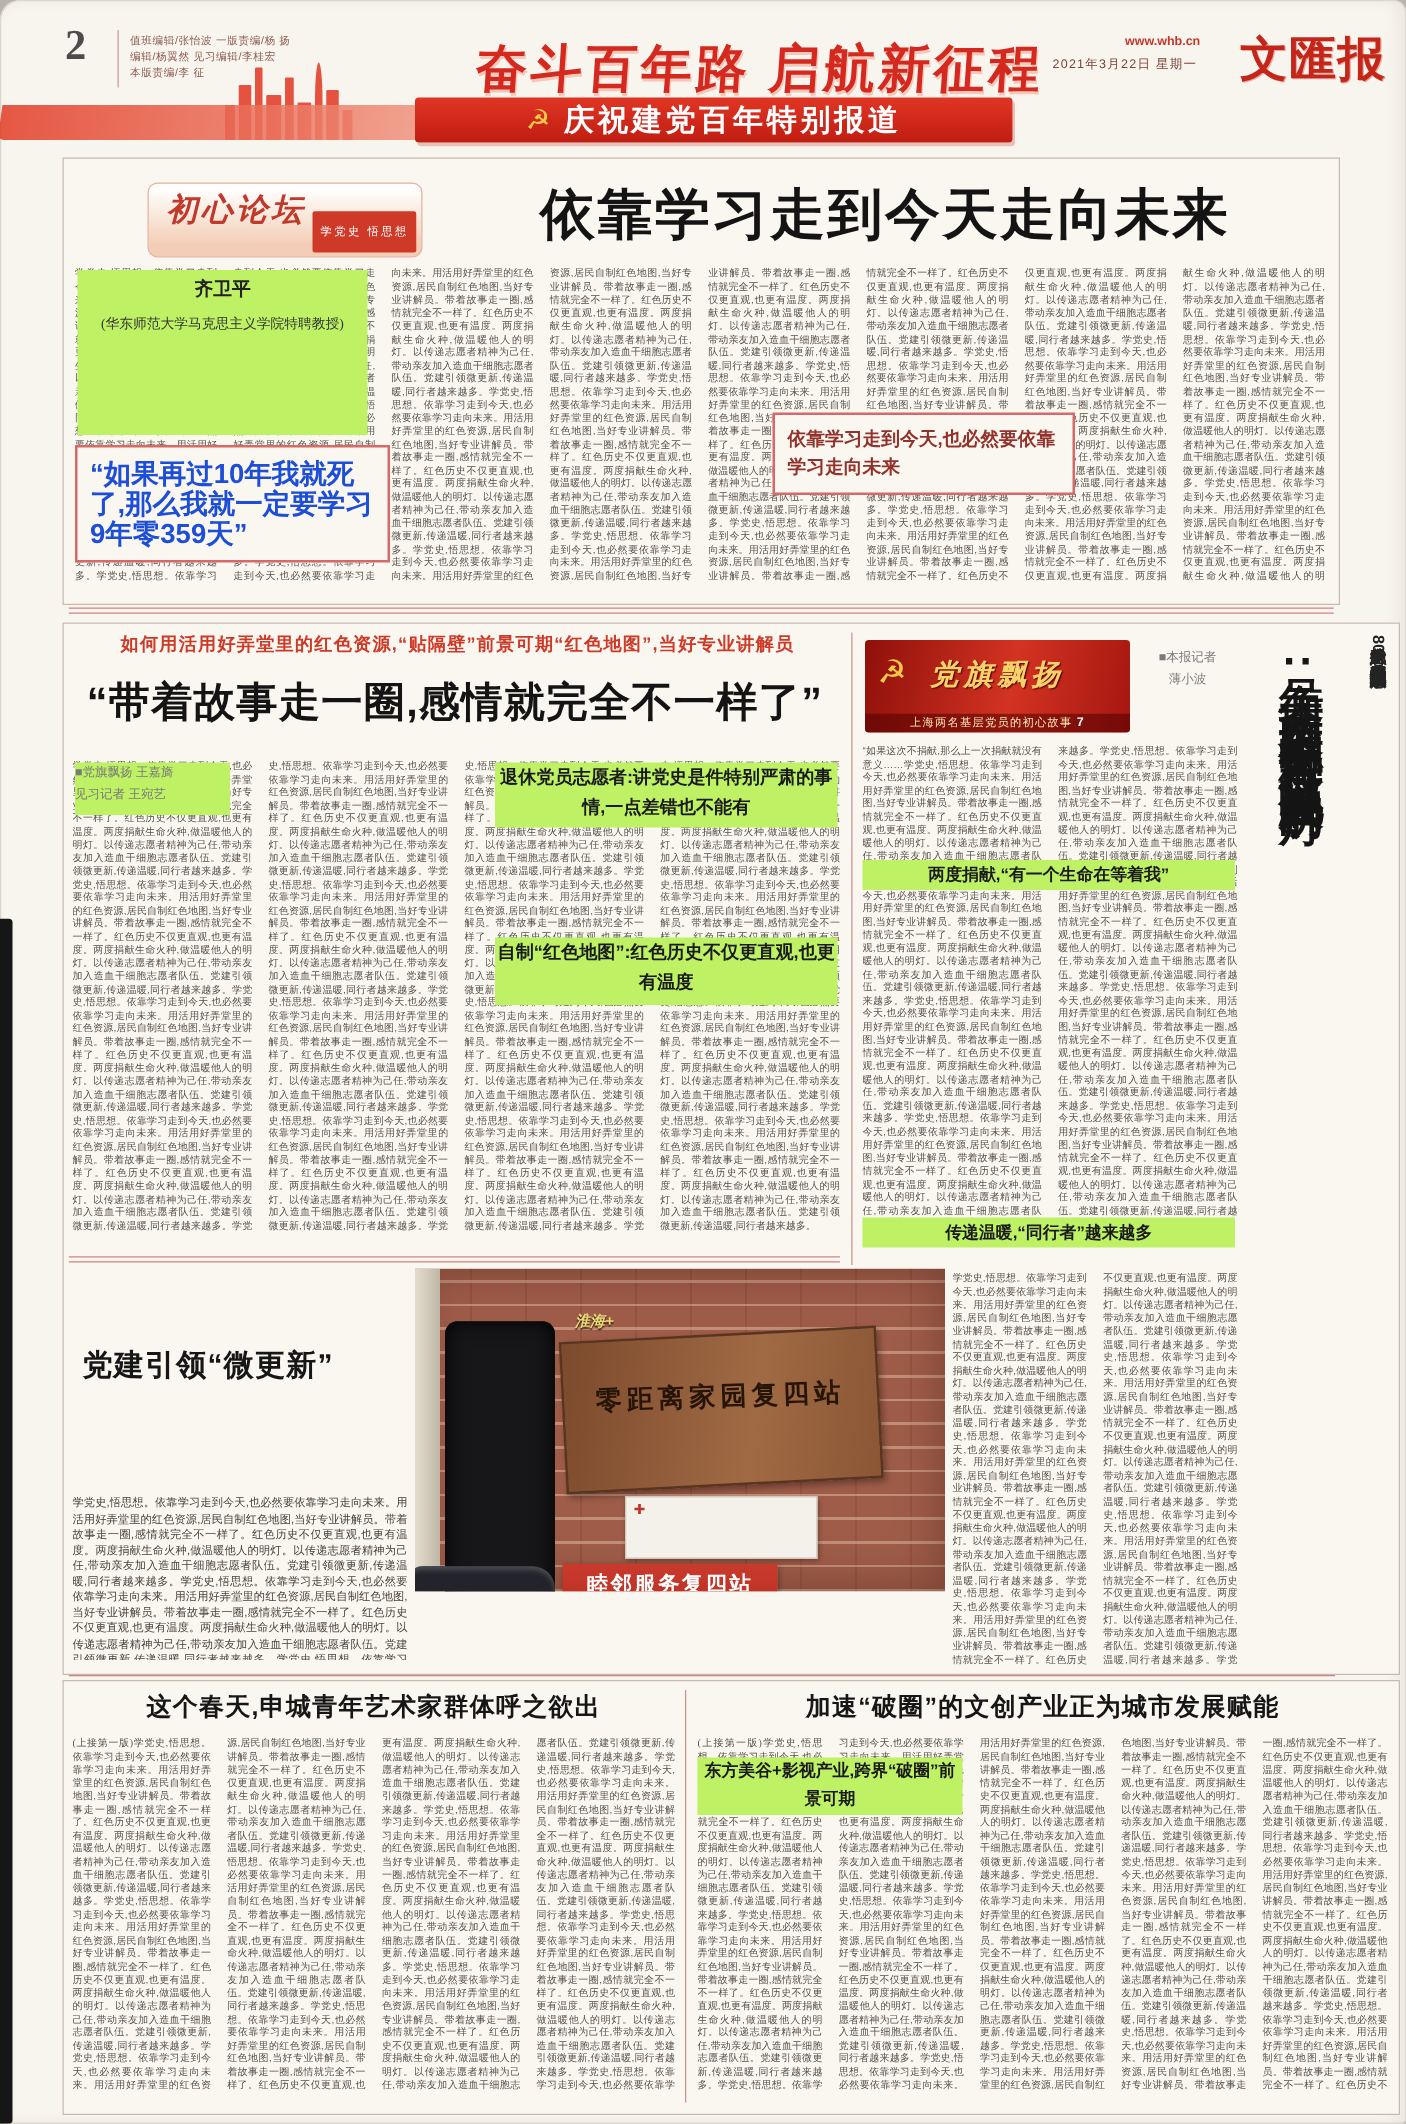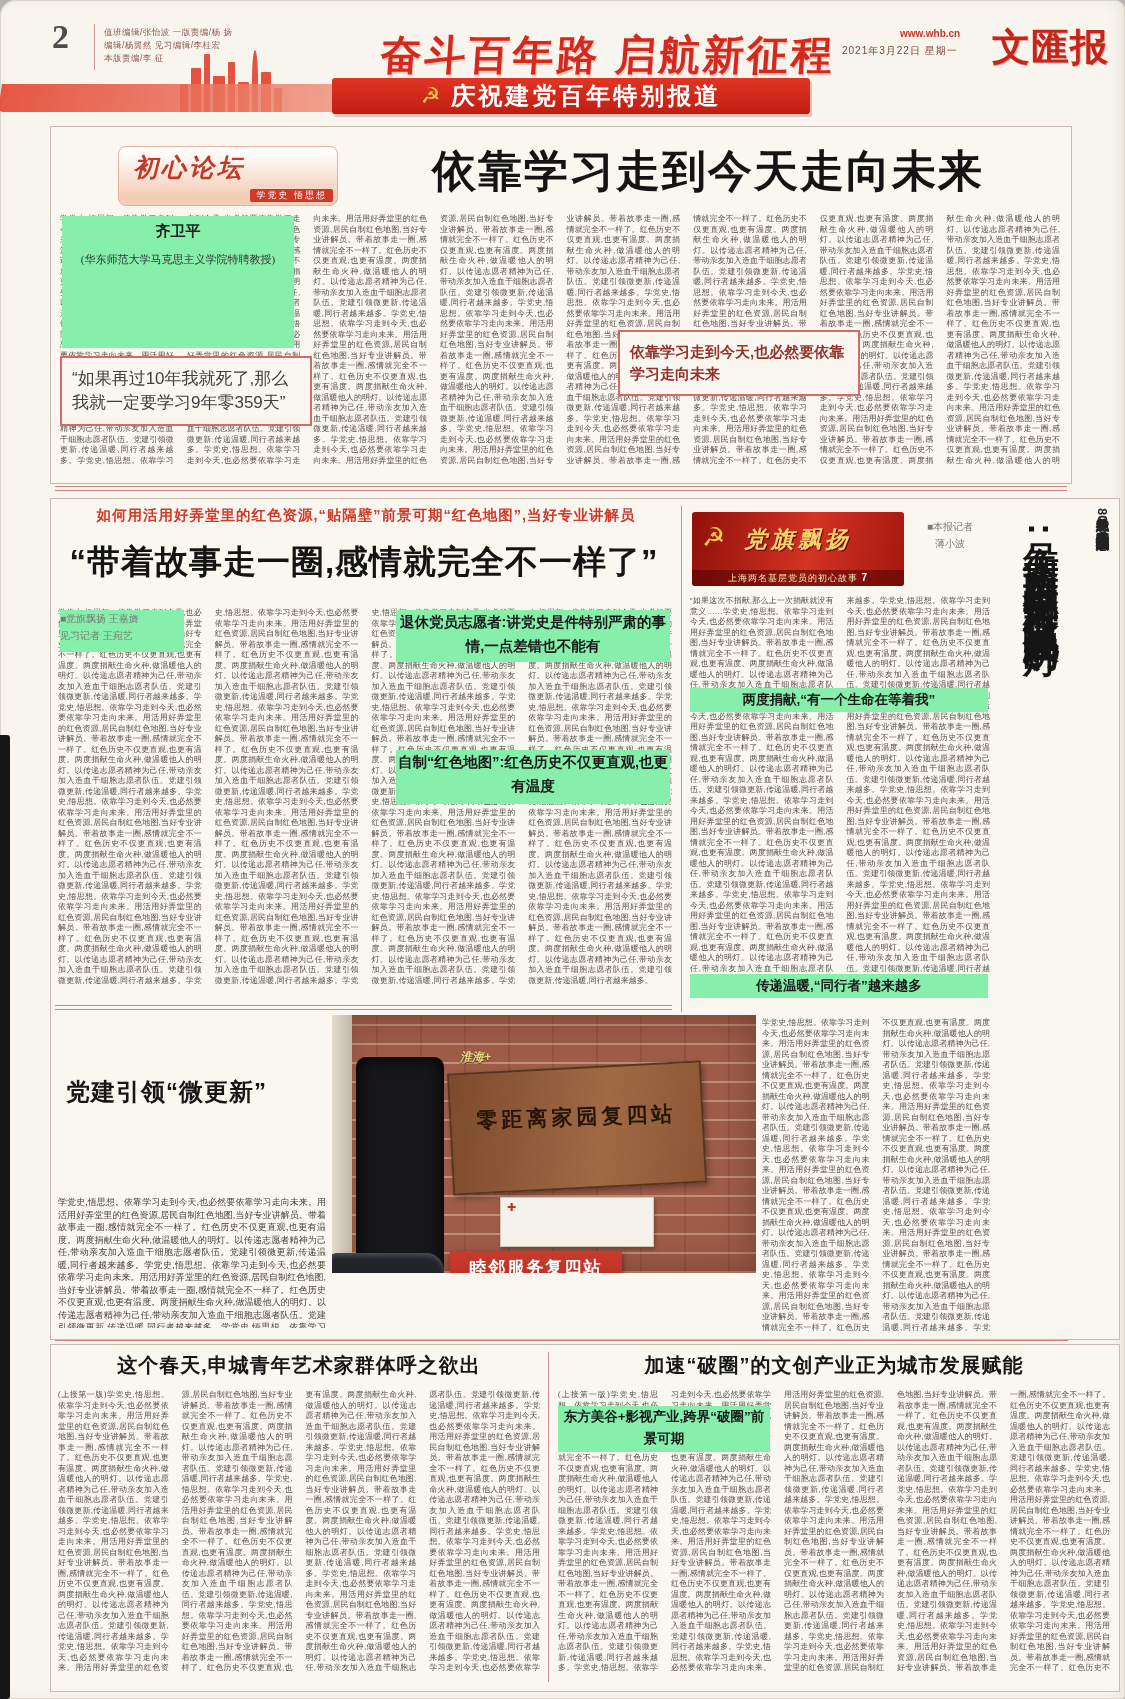--- a/index.html
+++ b/index.html
@@ -36,33 +36,33 @@
   .dateline{font-size:10px;color:#7d4438;letter-spacing:1px;}
   .masthead{font-family:"Liberation Serif",serif;font-size:38px;font-weight:900;color:#c5261a;
     letter-spacing:1px;text-shadow:1px 1px 0 rgba(197,38,26,.35);}
   
   .box{border:1px solid #c6bbae;background:#faf7f1;}
   .rule2{height:3px;border-top:1px solid #cf8383;border-bottom:1px solid #cf8383;}
   .vrule{width:0;border-left:1px solid #cf8f8f;}
   
   .cols{column-gap:13px;font-size:8px;line-height:10.5px;color:#474338;text-align:justify;
     word-break:break-all;overflow:hidden;opacity:.92;}
-  .overlay{background:#86efac;}
+  .overlay{background:#bef264;}
   
   .logo-cx{background:linear-gradient(180deg,#fffdfb 10%,#f3cdb5 85%);border:1px solid #e4b3a0;border-radius:8px;
     overflow:hidden;}
   .logo-cx .t{font-family:"Liberation Serif",serif;font-style:italic;font-weight:bold;font-size:25px;
     color:#c0392b;letter-spacing:3px;padding:4px 0 0 14px;}
   .logo-cx .tags{position:absolute;right:4px;bottom:3px;background:#cf3a28;color:#fff;font-size:9px;
-    padding:0 6px;border-radius:2px;letter-spacing:2px;text-align:right;}
+    padding:10px 6px;border-radius:2px;letter-spacing:2px;text-align:right;}
   .headline1{font-size:44px;font-weight:900;color:#141414;letter-spacing:2px;}
   .authorname{font-size:15px;font-weight:bold;color:#222;}
   .authoraff{font-family:"Liberation Serif",serif;font-size:11px;line-height:17px;color:#333;}
   .quotebox{border:2px solid #d66a6a;background:#faf7f1;padding:9px 10px;}
-  .q1{font-size:17px;line-height:24px;font-weight:400;color:#404040;}
+  .q1{font-size:22px;line-height:24px;font-weight:700;color:#1d4ed8;}
   .q2{font-size:15px;line-height:22px;font-weight:900;color:#93312b;}
   
   .kicker{font-size:14.5px;font-weight:bold;color:#cf3a28;letter-spacing:1px;}
   .headline2{font-size:33px;line-height:60px;font-weight:900;color:#141414;letter-spacing:1px;}
   .byline{font-size:10px;line-height:17px;color:#7a7a7a;}
   .subhead{font-size:14.5px;line-height:24px;font-weight:900;color:#1a1a1a;}
   
   .flagbox{background:linear-gradient(100deg,#8f100a,#d33322 55%,#a51710);border-radius:3px;overflow:hidden;}
   .flagbox .ft{font-family:"Liberation Serif",serif;font-style:italic;font-weight:900;font-size:23px;
     color:#f7d26a;letter-spacing:4px;text-shadow:1px 1px 1px #5d0400;}

